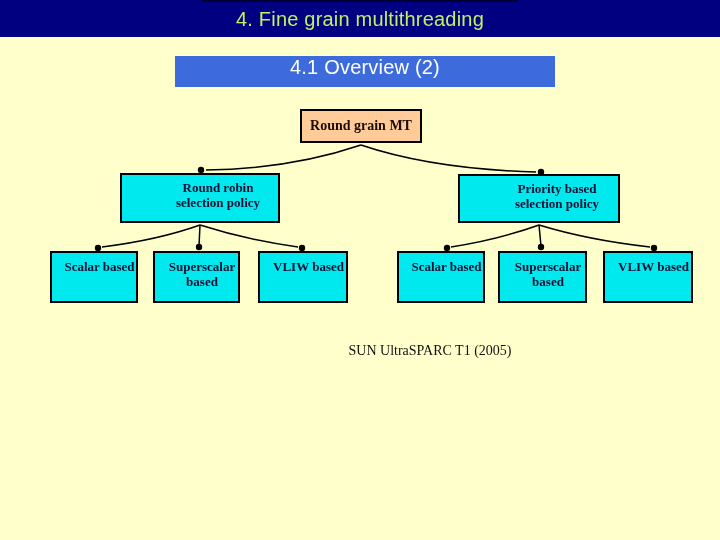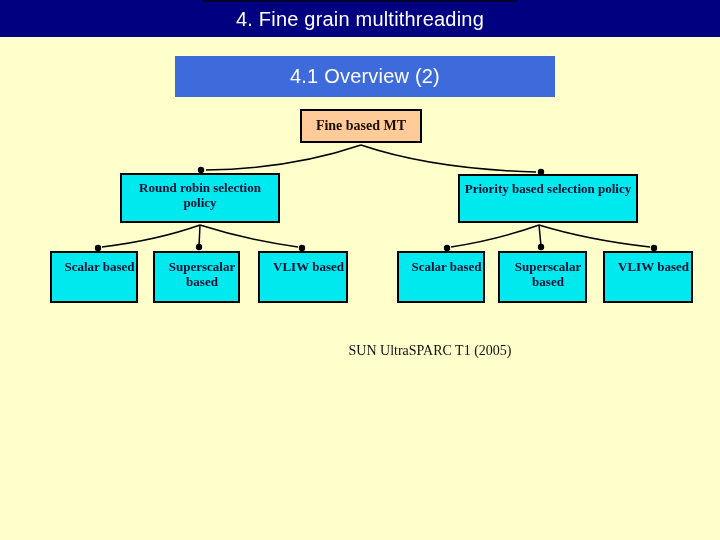--- a/index.html
+++ b/index.html
@@ -6,48 +6,48 @@
   .slide{
     position:relative;width:720px;height:540px;overflow:hidden;
     background:#FFFFCC;
     font-family:"Liberation Sans",sans-serif;
   }
   .header-bar{
     position:absolute;left:0;top:0;width:720px;height:37px;
     background:#000080;display:flex;align-items:center;justify-content:center;
   }
   .header-bar .title{
-    color:#ffffff;font-size:20px;letter-spacing:0.2px;padding-top:2px;
+    color:#bef264;font-size:20px;letter-spacing:0.2px;padding-top:2px;
   }
   .title-box-edge{
     position:absolute;left:202px;top:0;width:316px;height:2px;
     background:rgba(0,0,0,0.6);
   }
   .subtitle-bar{
-    position:absolute;left:175px;top:56px;width:380px;height:41px;
-    background:#3D6BDC;display:flex;align-items:center;justify-content:center;
+    position:absolute;left:175px;top:56px;width:380px;height:31px;
+    background:#3D6BDC;display:flex;justify-content:center;
   }
   .subtitle-bar .subtitle{
     color:#FFFFFF;font-size:20px;letter-spacing:0.2px;
   }
   .node{
     position:absolute;box-sizing:border-box;border:2px solid #000000;
     font-family:"Liberation Serif",serif;font-weight:bold;color:#0d1033;
     text-align:center;
   }
   .node-root{
     left:300px;top:109px;width:122px;height:34px;background:#FFCC99;
     font-size:14px;display:flex;align-items:center;justify-content:center;
     color:#1a0d00;
   }
   .node-branch{
-    background:#00E9EE;font-size:13px;line-height:15px;padding-top:5px;
+    background:#00E9EE;font-size:13px;line-height:15px;padding-top:5px;padding-left:36px;
   }
   .node-branch-left{left:120px;top:173px;width:160px;height:50px;}
-  .node-branch-right{left:458px;top:174px;width:180px;height:49px;}
+  .node-branch-right{left:458px;top:174px;width:162px;height:49px;}
   .node-leaf{
     background:#00E9EE;font-size:13px;line-height:15px;padding:6px 1px 0 12px;
     top:251px;height:52px;
   }
   .leaf-l1{left:50px;width:88px;}
   .leaf-l2{left:153px;width:87px;}
   .leaf-l3{left:258px;width:90px;}
   .leaf-r1{left:397px;width:88px;}
   .leaf-r2{left:498px;width:89px;}
   .leaf-r3{left:603px;width:90px;}
@@ -89,21 +89,21 @@
     <circle cx="302" cy="248" r="3.2" fill="#000"></circle>
 
     <path d="M 539 225 Q 497 240 451 247" stroke="#000" stroke-width="1.5" fill="none"></path>
     <circle cx="447" cy="248" r="3.2" fill="#000"></circle>
     <path d="M 539 225 L 541 246" stroke="#000" stroke-width="1.5" fill="none"></path>
     <circle cx="541" cy="247" r="3.2" fill="#000"></circle>
     <path d="M 539 225 Q 588 240 650 247" stroke="#000" stroke-width="1.5" fill="none"></path>
     <circle cx="654" cy="248" r="3.2" fill="#000"></circle>
   </svg>
 
-  <div class="node node-root">Fine based MT</div>
+  <div class="node node-root">Round grain MT</div>
 
   <div class="node node-branch node-branch-left">Round robin selection policy</div>
   <div class="node node-branch node-branch-right">Priority based selection policy</div>
 
   <div class="node node-leaf leaf-l1">Scalar based</div>
   <div class="node node-leaf leaf-l2">Superscalar based</div>
   <div class="node node-leaf leaf-l3">VLIW based</div>
 
   <div class="node node-leaf leaf-r1">Scalar based</div>
   <div class="node node-leaf leaf-r2">Superscalar based</div>

